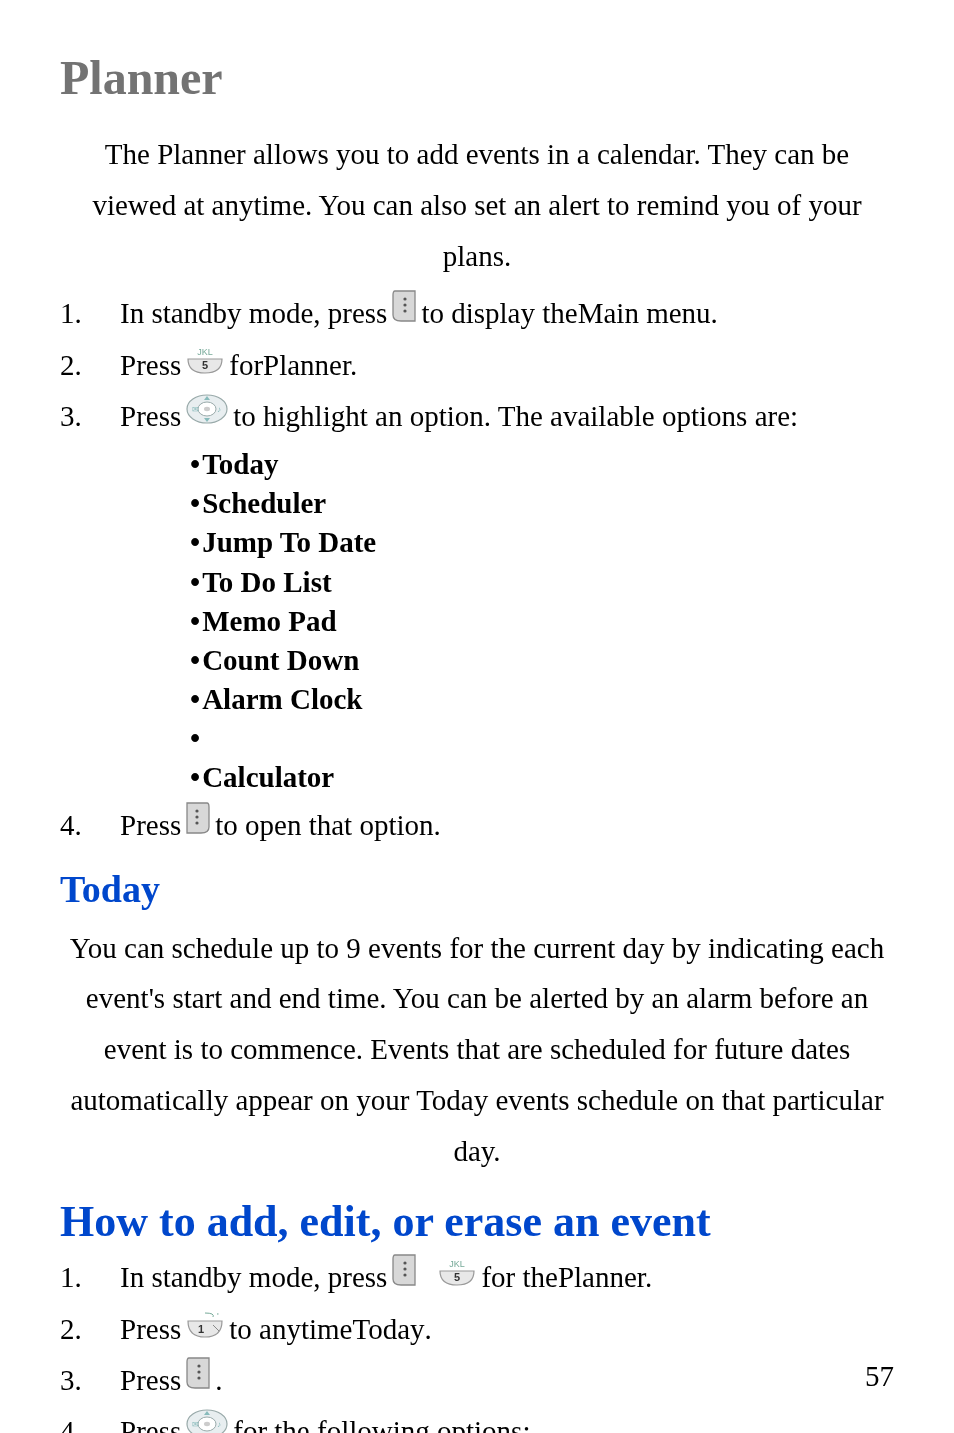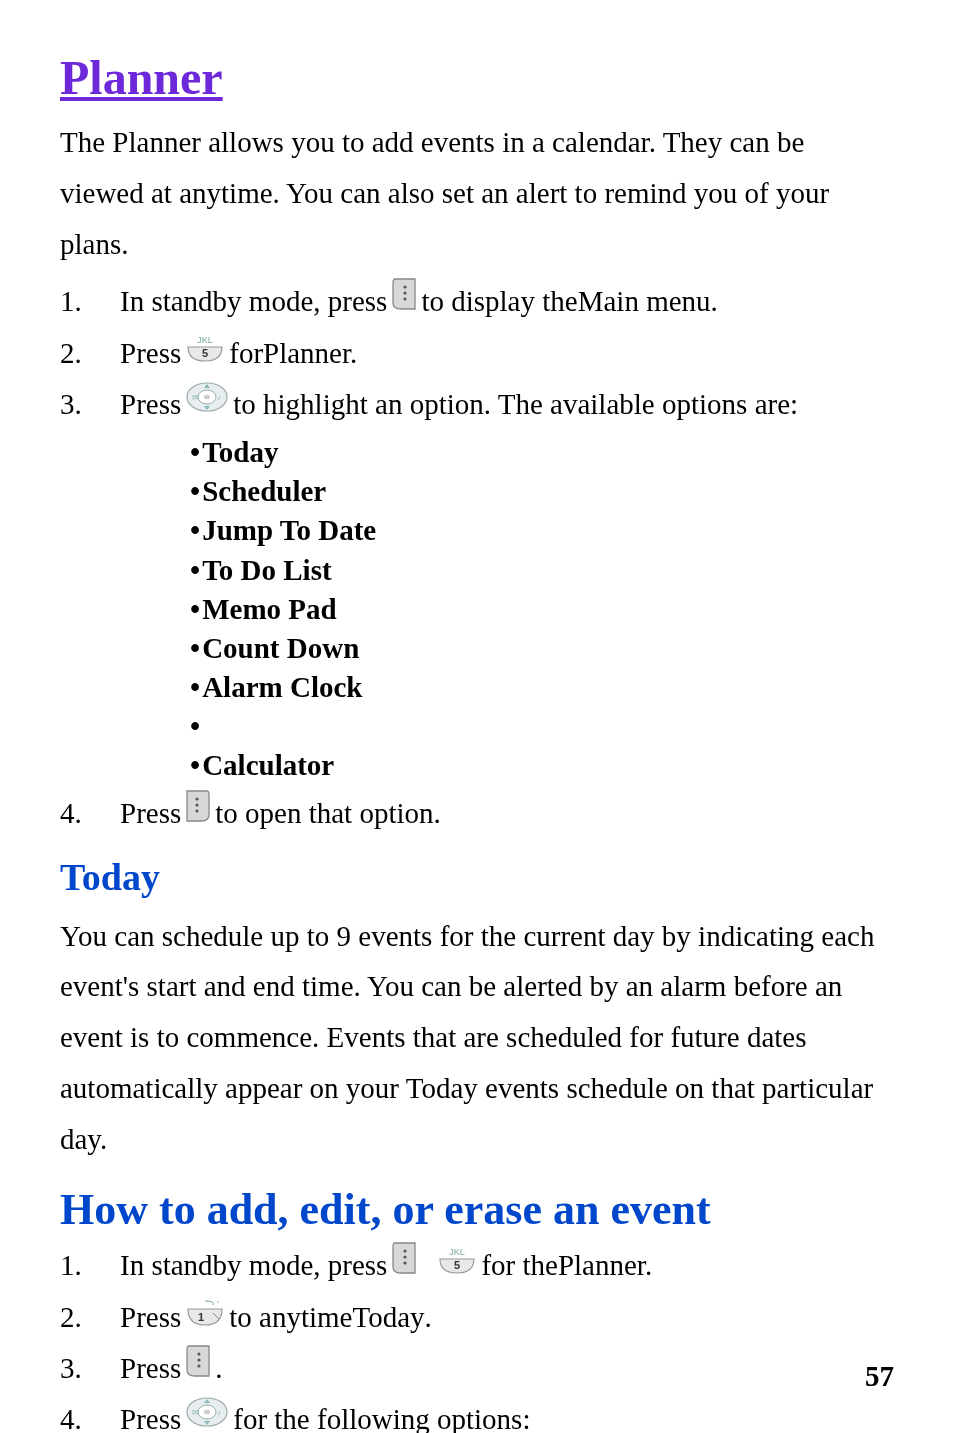--- a/index.html
+++ b/index.html
@@ -8,24 +8,23 @@
     width: 954px;
     height: 1433px;
     padding: 50px 60px 40px 60px;
     font-family: Georgia, 'Times New Roman', serif;
     color: #000;
     position: relative;
   }
   .h1 {
     font-size: 48px;
     font-weight: bold;
-    color: #6d28d9;
-    margin-bottom: 12px;
+    color: #737373;
+    margin-bottom: 24px;
     font-family: 'Times New Roman', Georgia, serif;
-    text-decoration: underline;
   }
   .h2 {
     font-size: 38px;
     font-weight: bold;
     color: #0047cc;
     margin-top: 16px;
     margin-bottom: 12px;
     font-family: 'Times New Roman', Georgia, serif;
   }
   .h3 {
@@ -33,20 +32,21 @@
     font-weight: bold;
     color: #0047cc;
     margin-top: 20px;
     margin-bottom: 6px;
     font-family: 'Times New Roman', Georgia, serif;
   }
   .para {
     font-size: 29px;
     line-height: 1.75;
     margin-bottom: 8px;
+    text-align: center;
   }
   .step-row {
     display: flex;
     align-items: center;
     font-size: 29px;
     line-height: 1.7;
     margin-bottom: 2px;
     flex-wrap: wrap;
   }
   .step-num {
@@ -75,21 +75,21 @@
   .icon {
     display: inline-block;
     vertical-align: middle;
     margin: 0 4px;
   }
   .page-num {
     position: absolute;
     bottom: 40px;
     right: 60px;
     font-size: 29px;
-    font-weight: bold;
+    font-weight: normal;
     margin-top: 18px;
   }
   svg { display: inline-block; }
 </style>
 </head>
 <body>
 
 <svg width="0" height="0" style="position:absolute">
   <defs>
 

